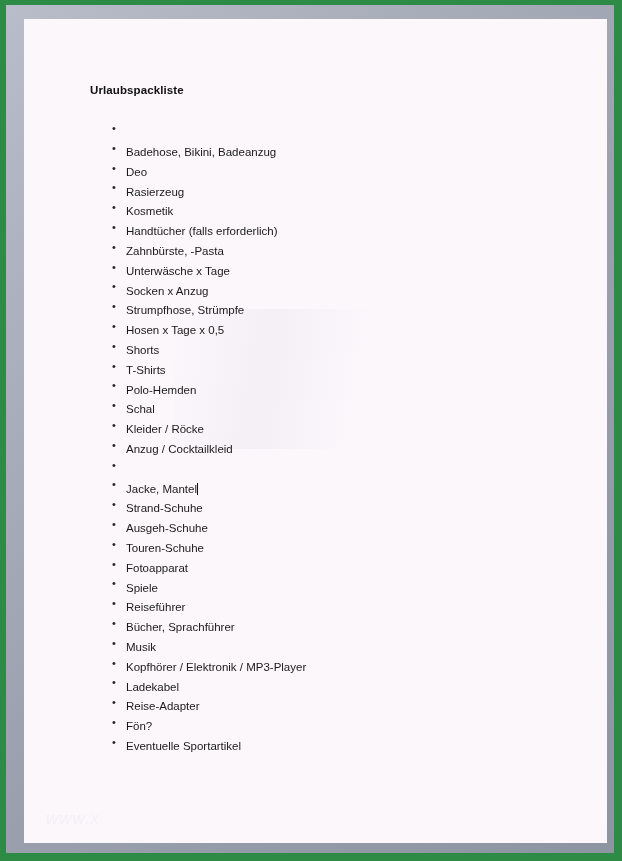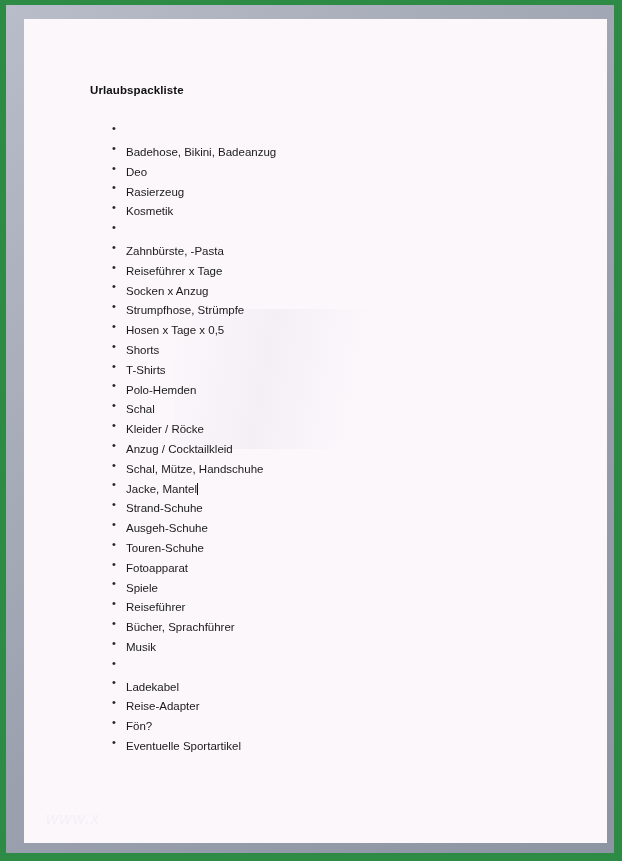--- a/index.html
+++ b/index.html
@@ -153,43 +153,43 @@
       <div id="wm-center" class="watermark"></div>
       <div id="wm-bottom" class="watermark">www.x</div>
 
       <div id="doc-title">Urlaubspackliste</div>
 
       <ul id="packing-list">
           <li class="list-item"><span class="bullet">•</span><span class="item-text">Badehose, Bikini, Badeanzug</span></li>
           <li class="list-item"><span class="bullet">•</span><span class="item-text">Deo</span></li>
           <li class="list-item"><span class="bullet">•</span><span class="item-text">Rasierzeug</span></li>
           <li class="list-item"><span class="bullet">•</span><span class="item-text">Kosmetik</span></li>
-          <li class="list-item"><span class="bullet">•</span></li>
+          <li class="list-item"><span class="bullet">•</span><span class="item-text">Handtücher (falls erforderlich)</span></li>
           <li class="list-item"><span class="bullet">•</span><span class="item-text">Zahnbürste, -Pasta</span></li>
-          <li class="list-item"><span class="bullet">•</span><span class="item-text">Reiseführer x Tage</span></li>
+          <li class="list-item"><span class="bullet">•</span><span class="item-text">Unterwäsche x Tage</span></li>
           <li class="list-item"><span class="bullet">•</span><span class="item-text">Socken x Anzug</span></li>
           <li class="list-item"><span class="bullet">•</span><span class="item-text">Strumpfhose, Strümpfe</span></li>
           <li class="list-item"><span class="bullet">•</span><span class="item-text">Hosen x Tage x 0,5</span></li>
           <li class="list-item"><span class="bullet">•</span><span class="item-text">Shorts</span></li>
           <li class="list-item"><span class="bullet">•</span><span class="item-text">T-Shirts</span></li>
           <li class="list-item"><span class="bullet">•</span><span class="item-text">Polo-Hemden</span></li>
           <li class="list-item"><span class="bullet">•</span><span class="item-text">Schal</span></li>
           <li class="list-item"><span class="bullet">•</span><span class="item-text">Kleider / Röcke</span></li>
           <li class="list-item"><span class="bullet">•</span><span class="item-text">Anzug / Cocktailkleid</span></li>
-          <li class="list-item"><span class="bullet">•</span><span class="item-text">Schal, Mütze, Handschuhe</span></li>
+          <li class="list-item"><span class="bullet">•</span></li>
           <li class="list-item"><span class="bullet">•</span><span class="item-text">Jacke, Mantel</span><span class="caret"></span></li>
           <li class="list-item"><span class="bullet">•</span><span class="item-text">Strand-Schuhe</span></li>
           <li class="list-item"><span class="bullet">•</span><span class="item-text">Ausgeh-Schuhe</span></li>
           <li class="list-item"><span class="bullet">•</span><span class="item-text">Touren-Schuhe</span></li>
           <li class="list-item"><span class="bullet">•</span><span class="item-text">Fotoapparat</span></li>
           <li class="list-item"><span class="bullet">•</span><span class="item-text">Spiele</span></li>
           <li class="list-item"><span class="bullet">•</span><span class="item-text">Reiseführer</span></li>
           <li class="list-item"><span class="bullet">•</span><span class="item-text">Bücher, Sprachführer</span></li>
           <li class="list-item"><span class="bullet">•</span><span class="item-text">Musik</span></li>
-          <li class="list-item"><span class="bullet">•</span></li>
+          <li class="list-item"><span class="bullet">•</span><span class="item-text">Kopfhörer / Elektronik / MP3-Player</span></li>
           <li class="list-item"><span class="bullet">•</span><span class="item-text">Ladekabel</span></li>
           <li class="list-item"><span class="bullet">•</span><span class="item-text">Reise-Adapter</span></li>
           <li class="list-item"><span class="bullet">•</span><span class="item-text">Fön?</span></li>
           <li class="list-item"><span class="bullet">•</span><span class="item-text">Eventuelle Sportartikel</span></li>
           <li class="list-item"><span class="bullet">•</span></li>
         </ul>
 
     </div>
   </div>
 </div>

